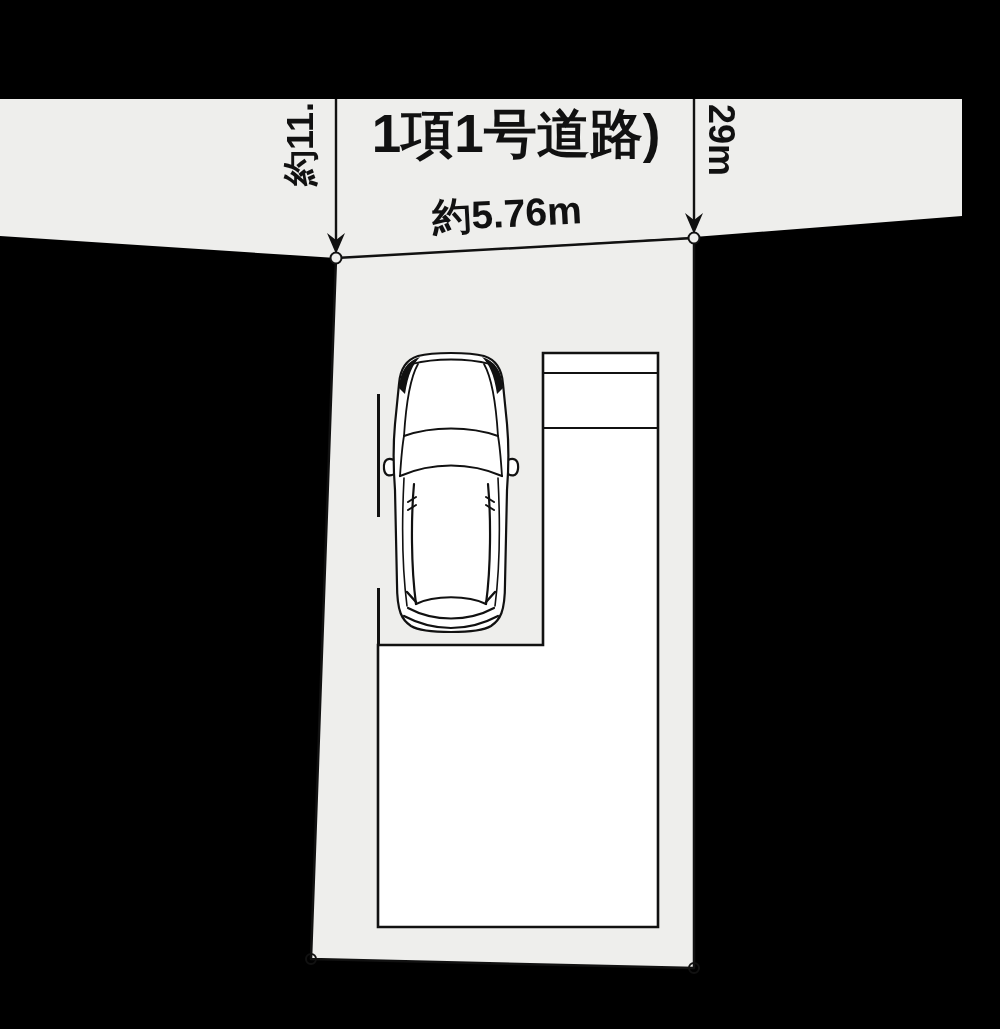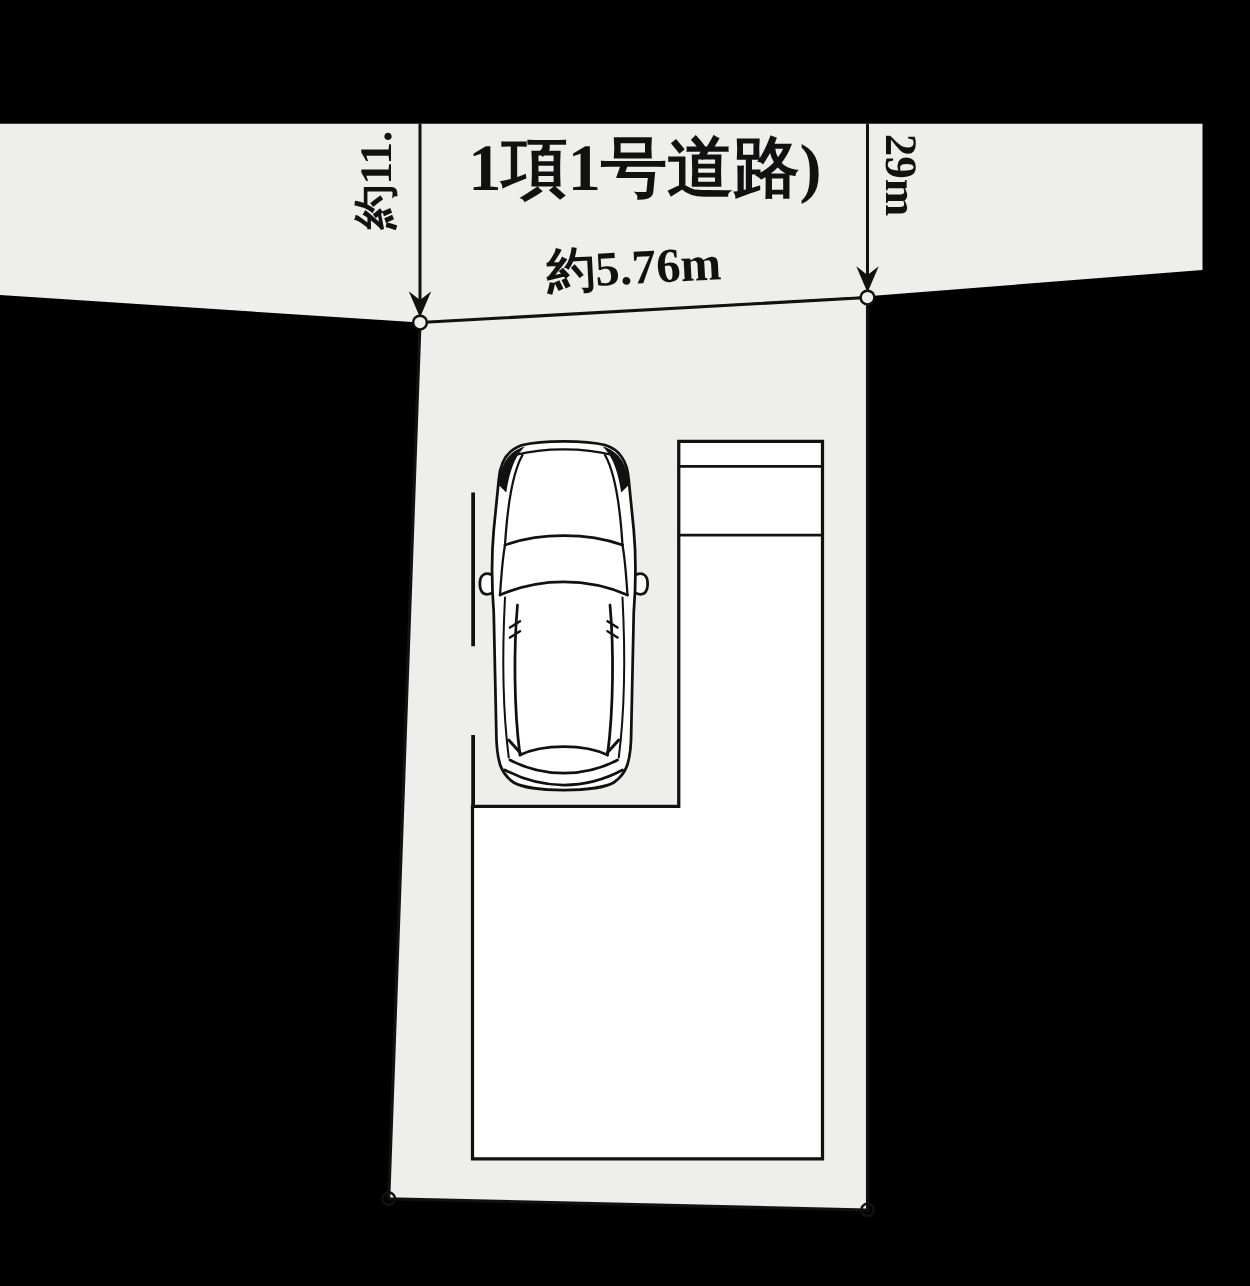--- a/index.html
+++ b/index.html
@@ -1,18 +1,18 @@
 <!DOCTYPE html>
 <html><head>
 <meta charset="utf-8">
 <style>
   html,body{margin:0;padding:0;background:#000;}
   #stage{
     position:relative;width:1000px;height:1029px;overflow:hidden;
-    background:#000;font-family:Liberation Serif, serif;
+    background:#000;font-family:Liberation Sans, sans-serif;
   }
   #plan-svg{position:absolute;left:0;top:0;}
   
   .road-text-layer{
     position:absolute;left:0;top:99px;width:1000px;height:170px;
     overflow:hidden;pointer-events:none;color:#111;
   }
   .road-name{
     position:absolute;left:346px;top:0px;width:340px;
     font-size:53px;font-weight:bold;text-align:center;white-space:nowrap;

